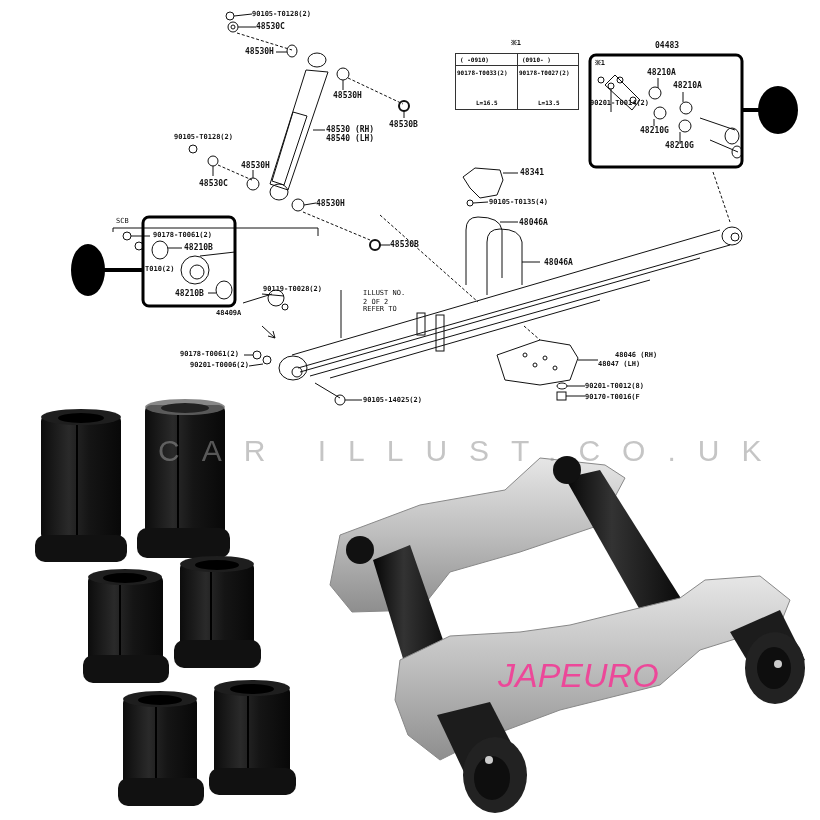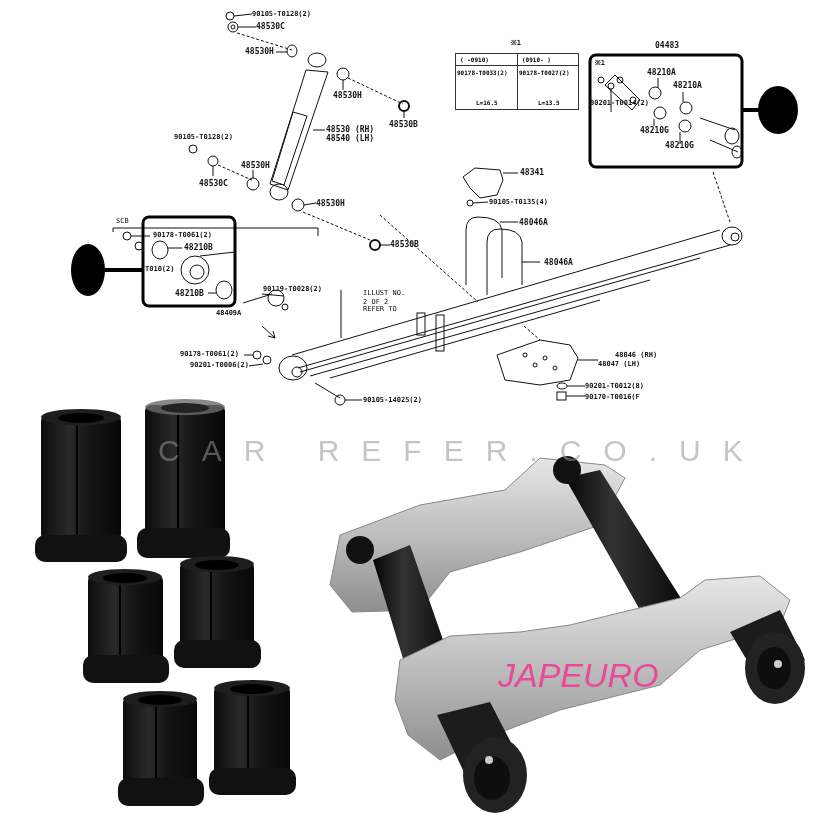--- a/index.html
+++ b/index.html
@@ -291,21 +291,21 @@
     </g>
     <g>
       <path d="M730 632 L780 610 L805 660 L760 682 Z" fill="#1c1c1c"></path>
       <ellipse cx="775" cy="668" rx="30" ry="36" fill="#222"></ellipse>
       <ellipse cx="774" cy="668" rx="17" ry="21" fill="#0e0e0e"></ellipse>
       <circle cx="778" cy="664" r="4" fill="#ccc"></circle>
     </g>
   </g>
 </svg>
 
-<div class="wm-small">CAR REFER.CO.UK</div>
+<div class="wm-small">CAR ILLUST.CO.UK</div>
 <div class="japeuro">JAPEURO</div>
 
 <div class="lbl s7" style="left:511px;top:40px;">※1</div>
 <div class="tbl">
   <div class="hline"></div>
   <div class="col">
     <span class="hd">(    -0910)</span>
     <span class="pn">90178-T0033(2)</span>
     <span class="len">L=16.5</span>
   </div>

